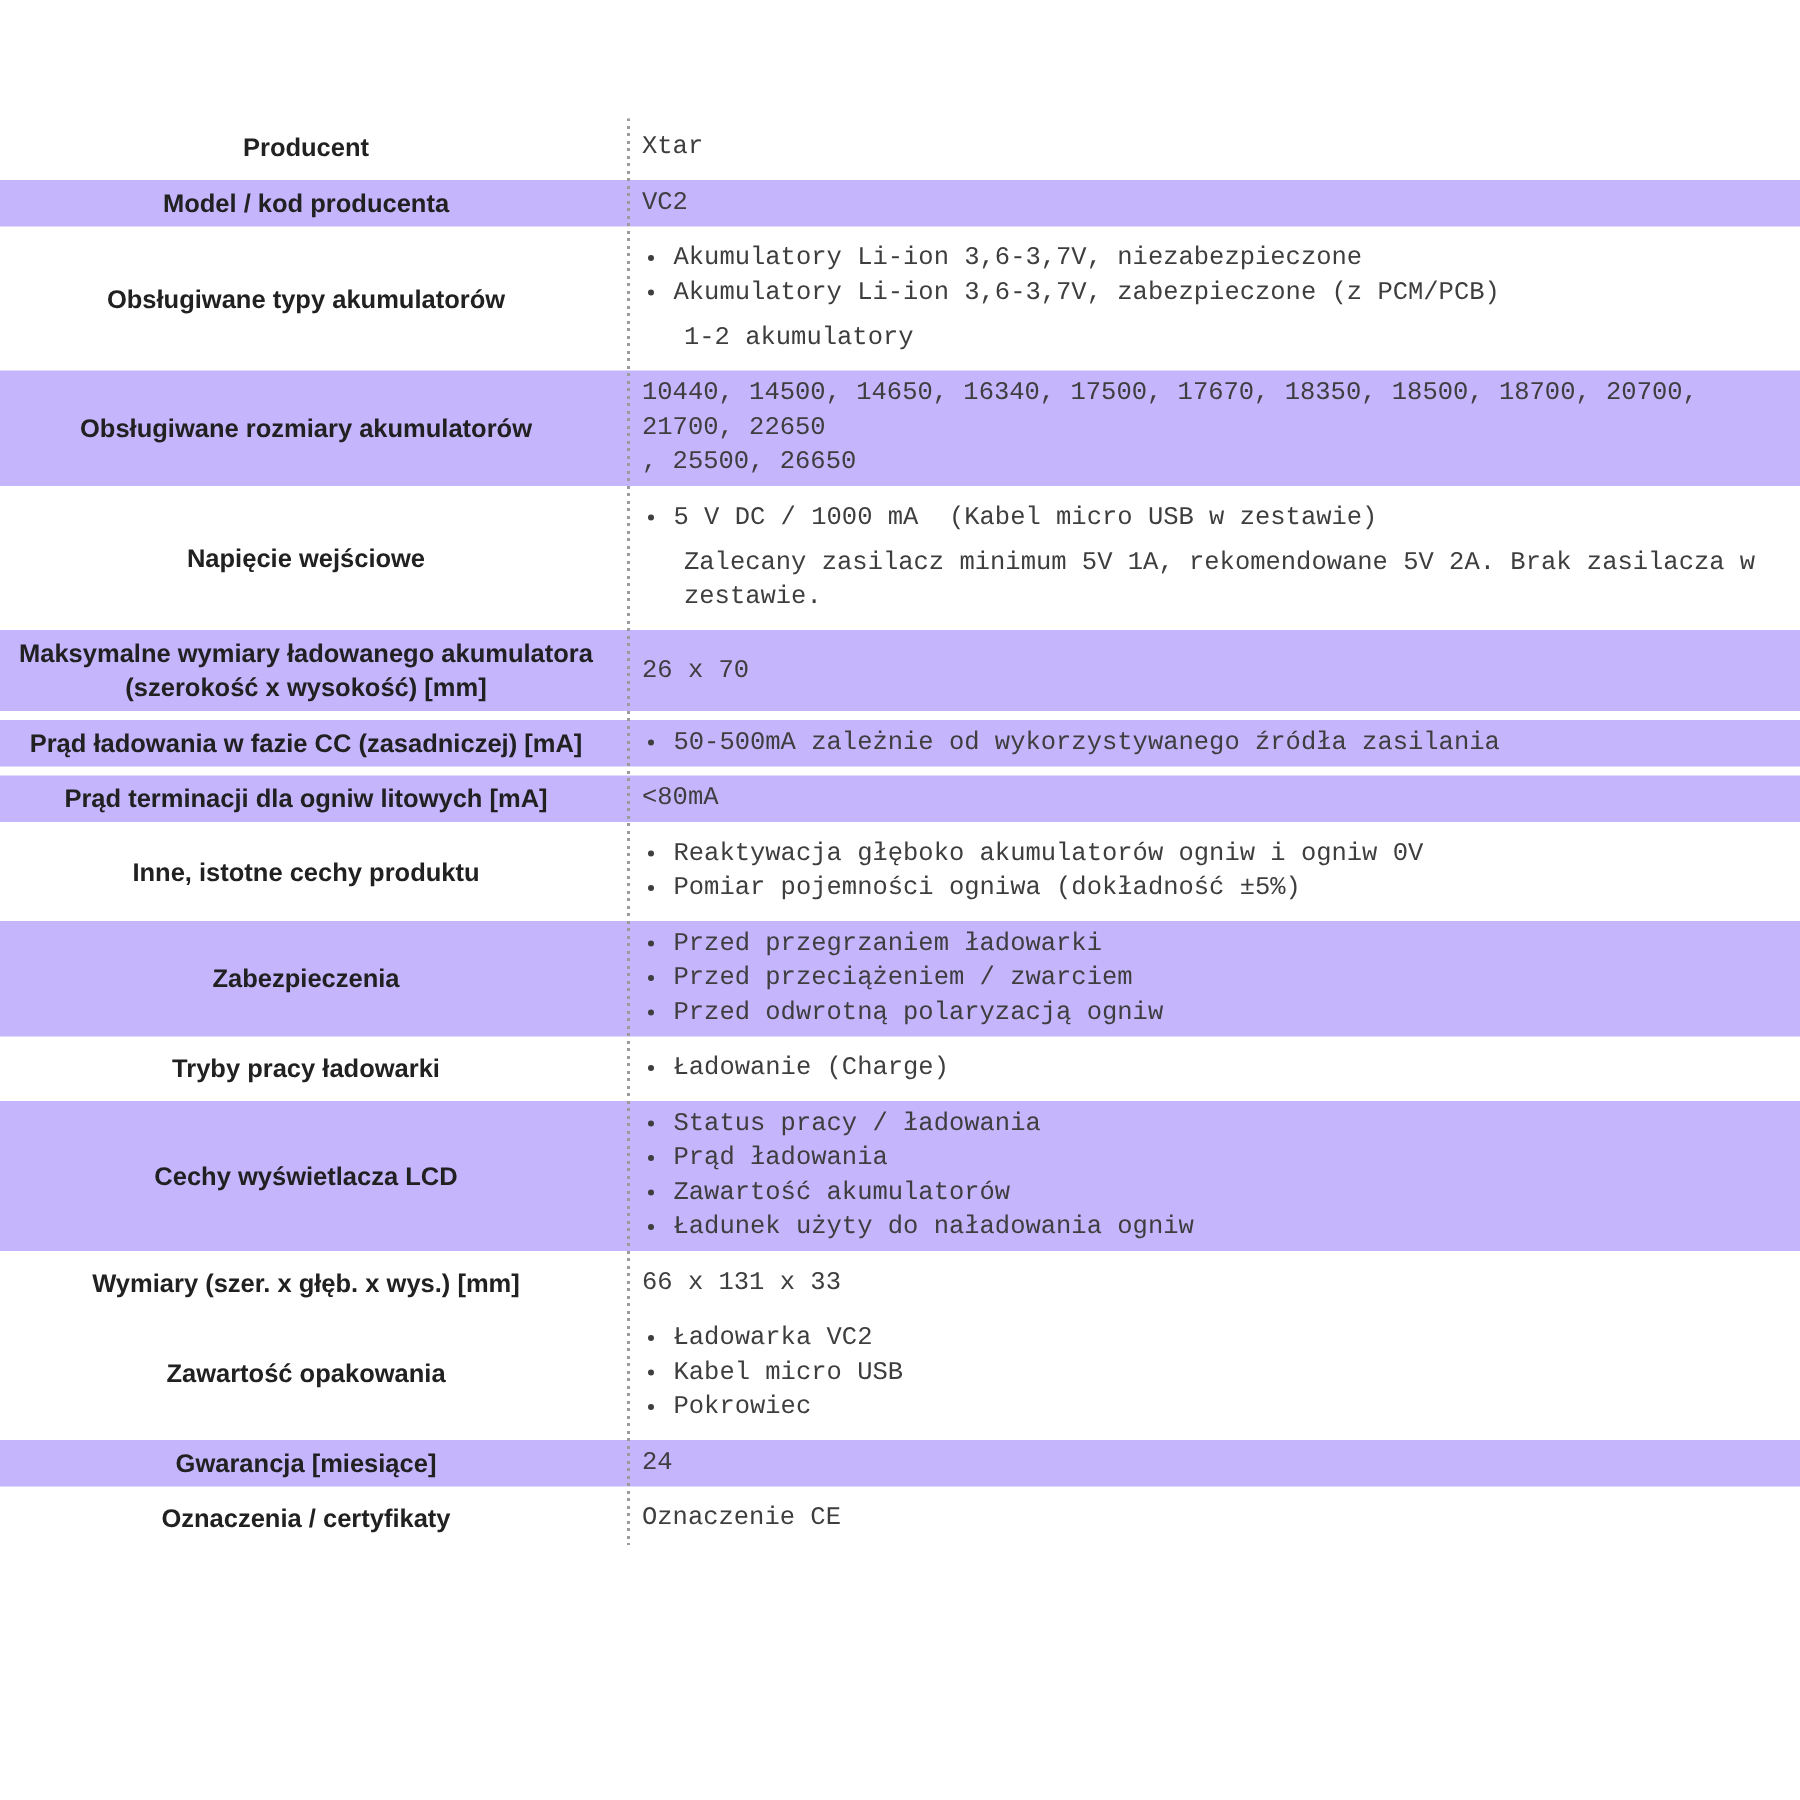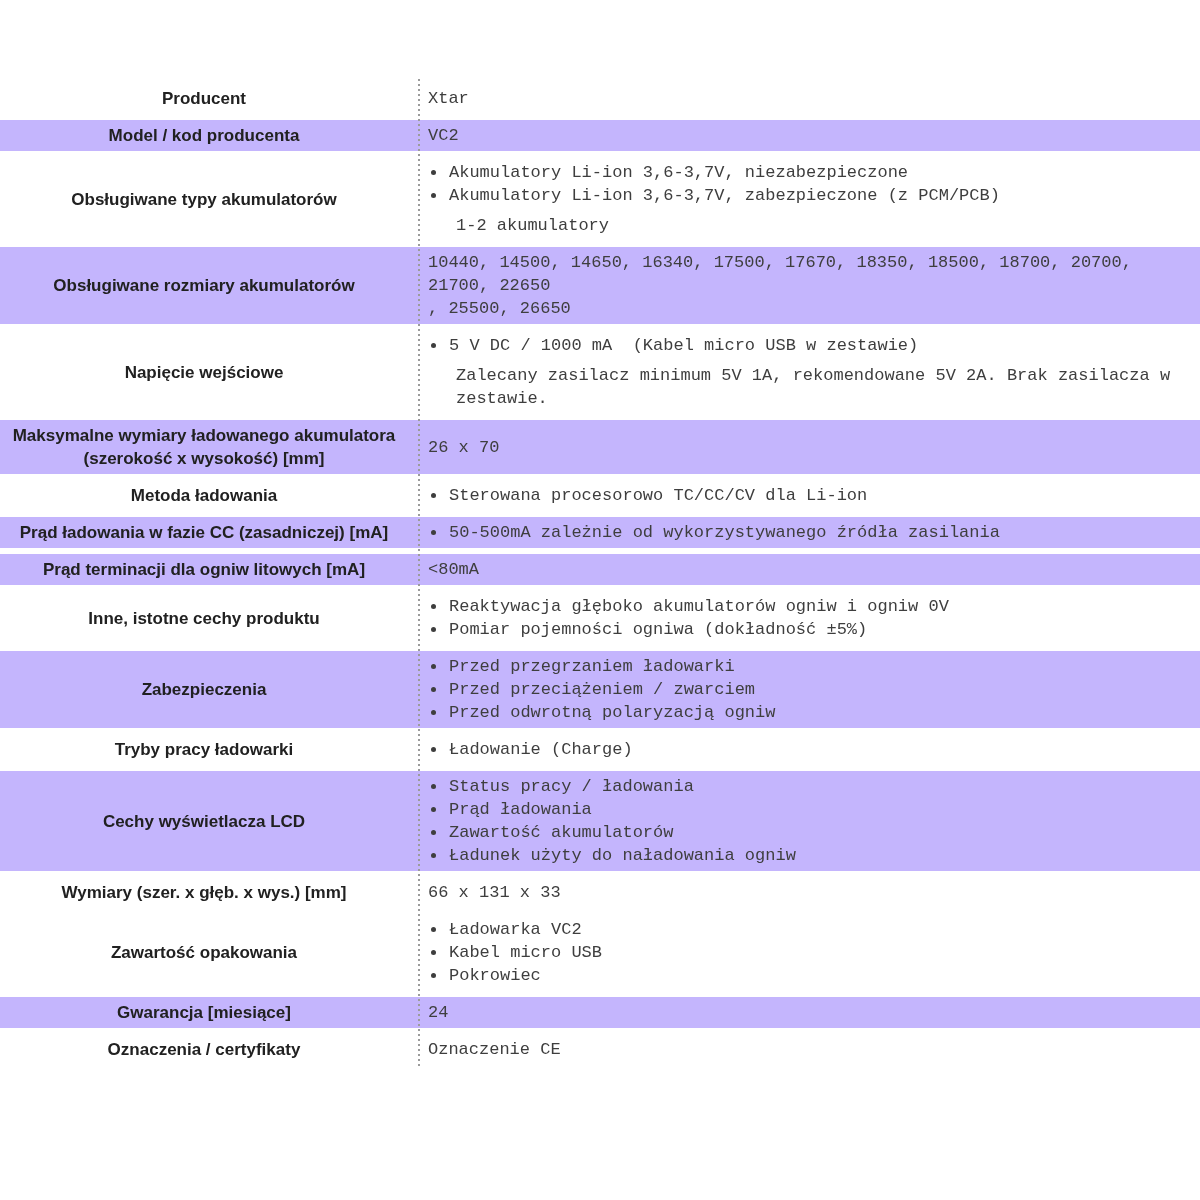--- a/index.html
+++ b/index.html
@@ -115,28 +115,20 @@
             </ul>
             <div class="plain after-list">Zalecany zasilacz minimum 5V 1A, rekomendowane 5V 2A. Brak zasilacza w zestawie.</div>
           </td>
         </tr>
         <tr class="shaded">
           <td class="label">Maksymalne wymiary ładowanego akumulatora (szerokość x wysokość) [mm]</td>
           <td class="value">
             <div class="plain">26 x 70</div>
           </td>
         </tr>
-        <tr>
-          <td class="label">Metoda ładowania</td>
-          <td class="value">
-            <ul>
-              <li>Sterowana procesorowo TC/CC/CV dla Li-ion</li>
-            </ul>
-          </td>
-        </tr>
         <tr class="shaded">
           <td class="label">Prąd ładowania w fazie CC (zasadniczej) [mA]</td>
           <td class="value">
             <ul>
               <li>50-500mA zależnie od wykorzystywanego źródła zasilania</li>
             </ul>
           </td>
         </tr>
         <tr class="shaded">
           <td class="label">Prąd terminacji dla ogniw litowych [mA]</td>

